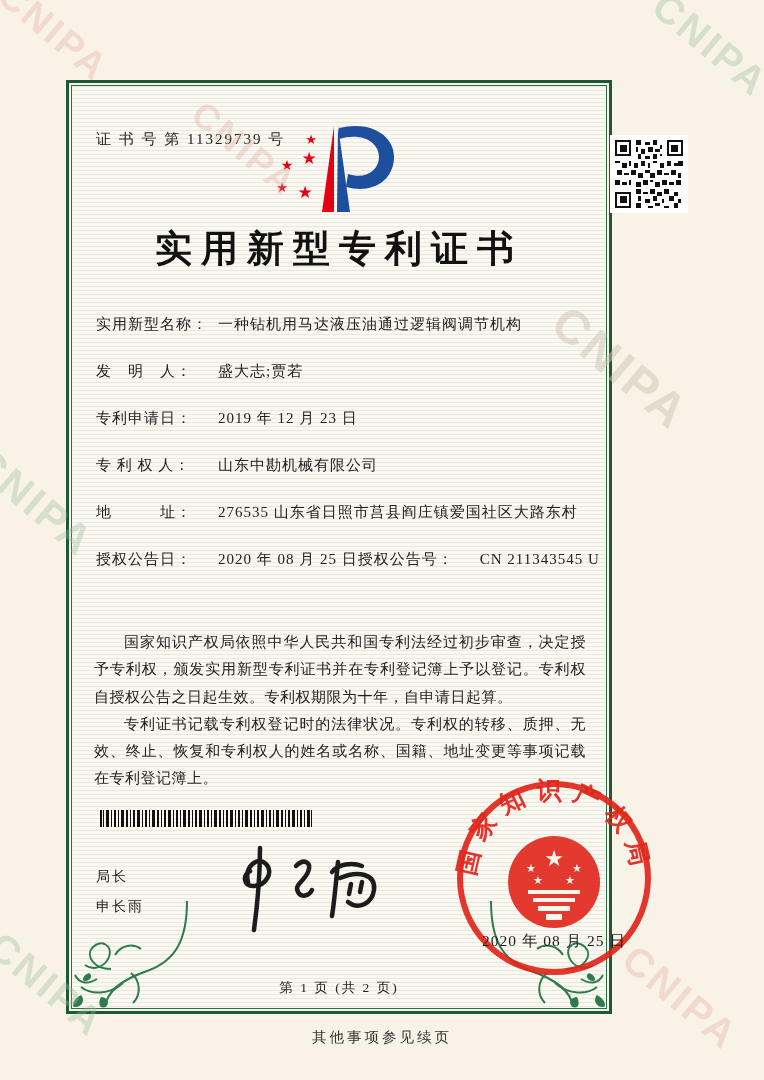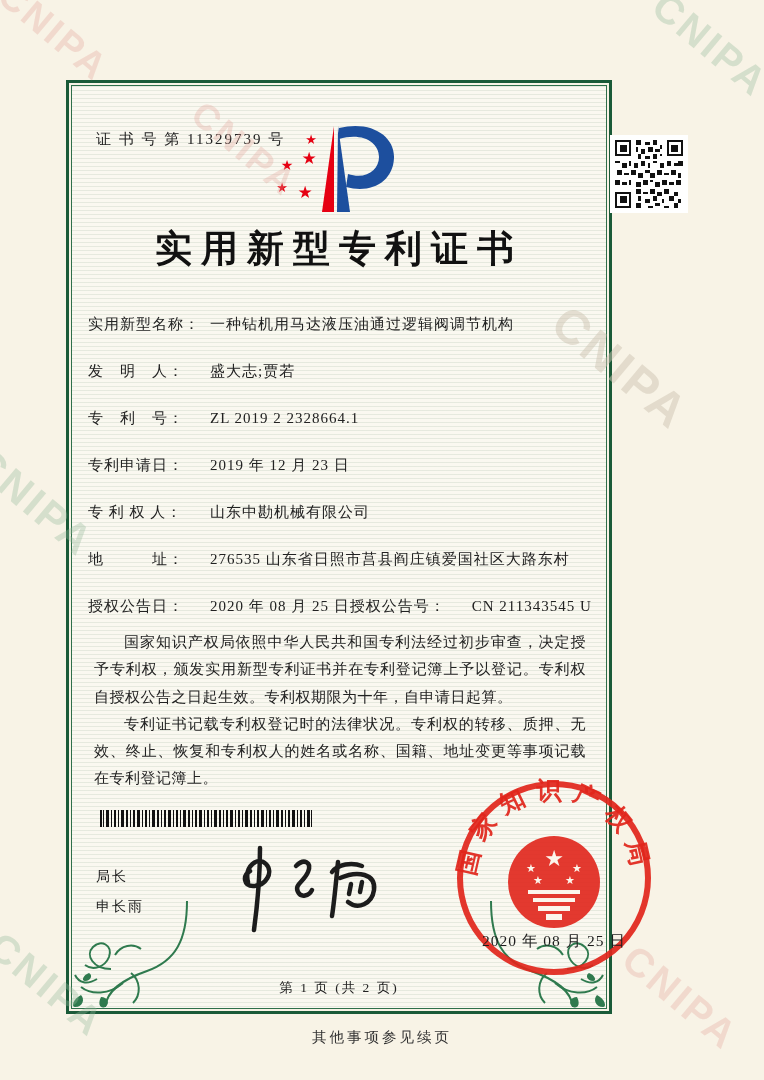--- a/index.html
+++ b/index.html
@@ -42,21 +42,21 @@
 
   .qr { position:absolute; left:538px; top:49px; width:78px; height:78px;
         background:#fff; padding:5px; }
   .qr svg { width:68px; height:68px; display:block; }
 
   .title {
     position:absolute; top:138px; width:100%; text-align:center;
     font-size:37px; font-weight:bold; letter-spacing:9px; color:#111;
   }
 
-  .fields { position:absolute; left:16px; right:24px; top:228px; font-size:15px; }
+  .fields { position:absolute; left:24px; right:24px; top:228px; font-size:15px; }
   .field-row { display:flex; margin-bottom:26px; line-height:21px; letter-spacing:1px; }
   .field-label { flex:0 0 122px; white-space:pre; }
   .field-value { white-space:pre; }
   .grant-row { display:flex; line-height:21px; letter-spacing:1px; }
   .grant-left { width:312px; display:flex; }
   .grant-right { display:flex; }
 
   .paragraphs { position:absolute; left:22px; right:20px; top:543px;
     font-size:15px; line-height:1.82; letter-spacing:0.5px; text-align:justify; }
   .paragraphs p { text-indent:2em; }
@@ -190,24 +190,20 @@
     <div class="fields">
       <div class="field-row">
         <span class="field-label">实用新型名称：</span>
         <span class="field-value">一种钻机用马达液压油通过逻辑阀调节机构</span>
       </div>
       <div class="field-row">
         <span class="field-label">发　明　人：</span>
         <span class="field-value">盛大志;贾若</span>
       </div>
       <div class="field-row">
-        <span class="field-label">专　利　号：</span>
-        <span class="field-value">ZL 2019 2 2328664.1</span>
-      </div>
-      <div class="field-row">
         <span class="field-label">专利申请日：</span>
         <span class="field-value">2019 年 12 月 23 日</span>
       </div>
       <div class="field-row">
         <span class="field-label">专 利 权 人：</span>
         <span class="field-value">山东中勘机械有限公司</span>
       </div>
       <div class="field-row">
         <span class="field-label">地　　　址：</span>
         <span class="field-value">276535 山东省日照市莒县阎庄镇爱国社区大路东村</span>

